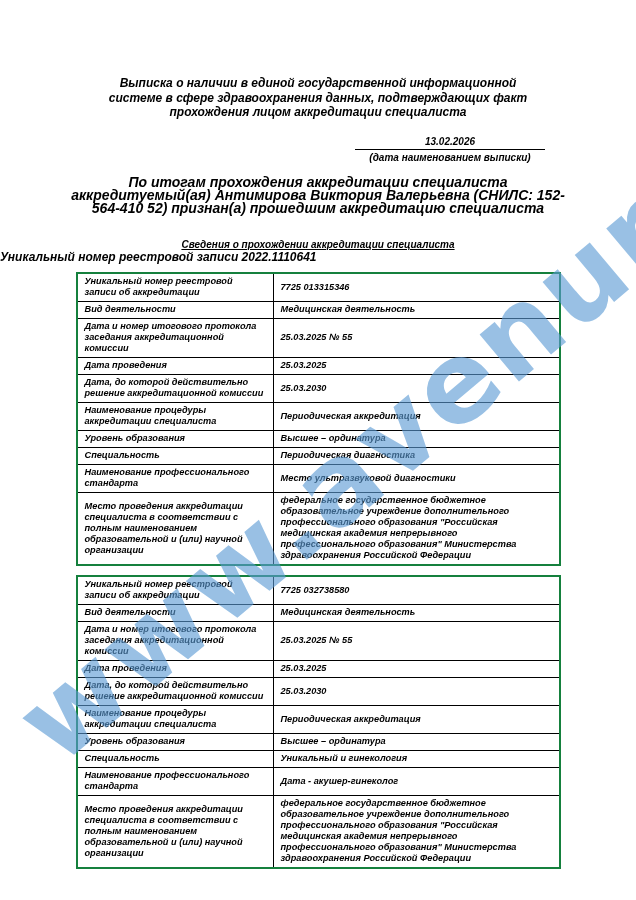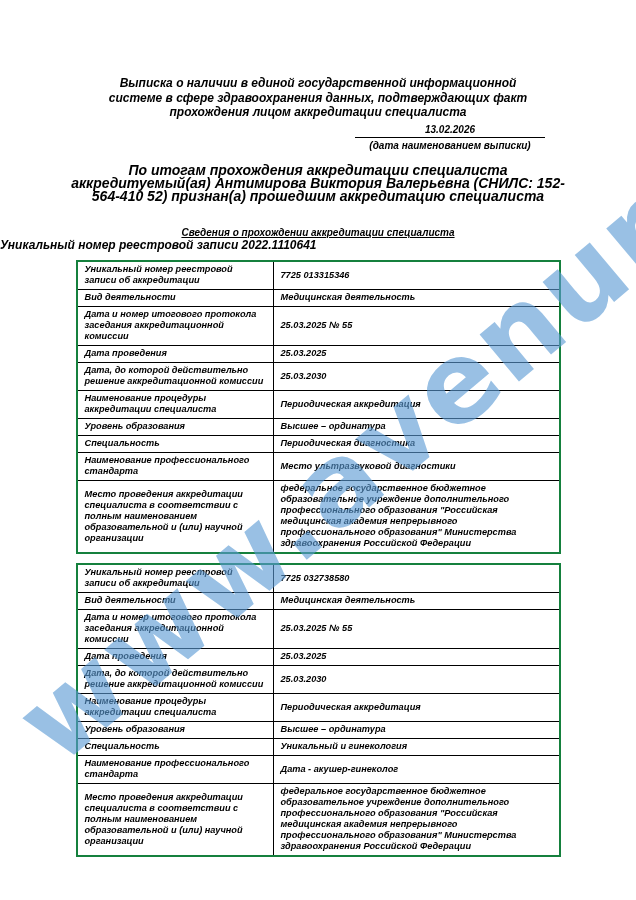--- a/index.html
+++ b/index.html
@@ -14,21 +14,21 @@
     color:#000;
   }
   .content{position:relative;z-index:1;}
   .doc-title{
     padding-top:76px;
     text-align:center;
     font-size:12px;
     line-height:14.5px;
   }
   .date-block{
-    margin:4px 91px 0 auto;
+    margin:16px 91px 0 auto;
     width:190px;
     text-align:center;
     font-size:10px;
     line-height:12px;
   }
   .date-value{border-bottom:1px solid #000;padding-bottom:1px;}
   .date-caption{padding-top:2px;}
   .intro{
     margin:12px auto 0;
     max-width:512px;

